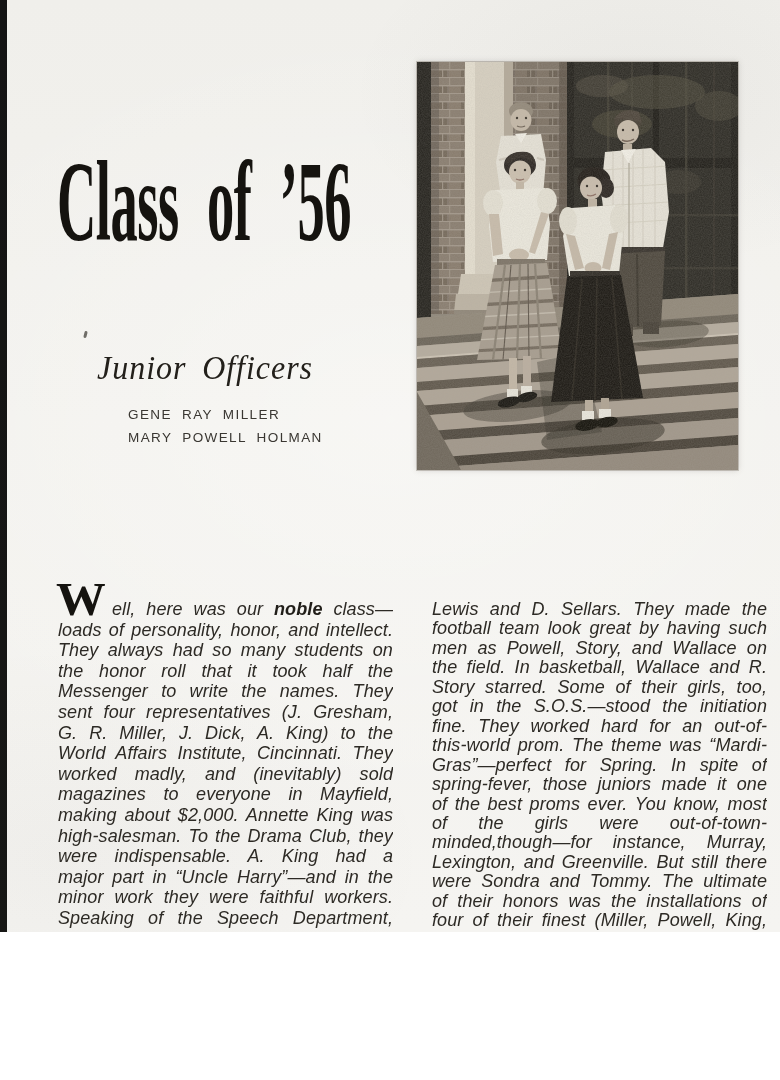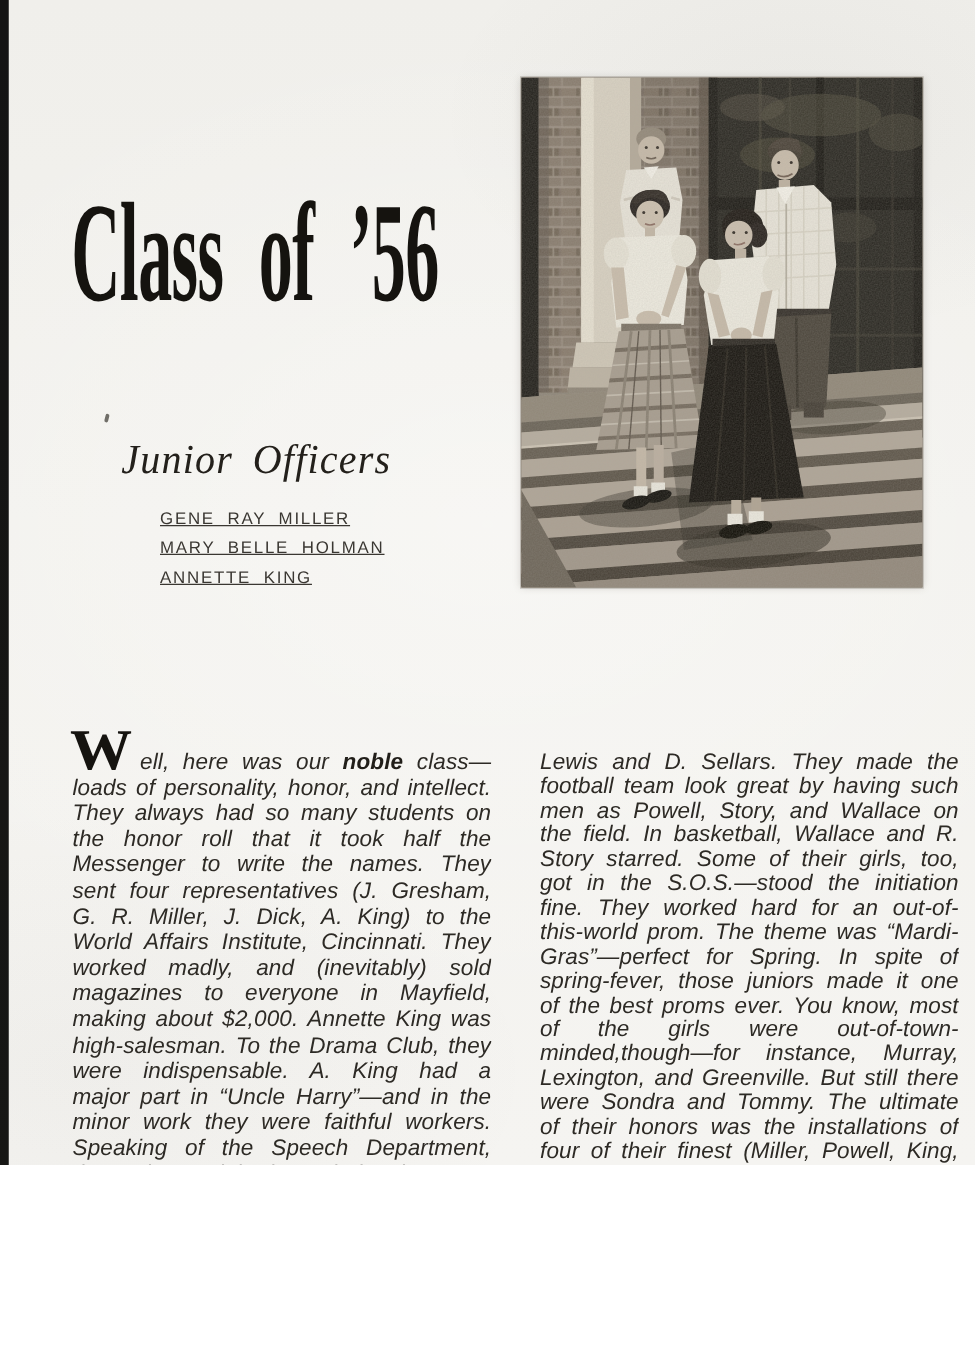--- a/index.html
+++ b/index.html
@@ -36,21 +36,21 @@
     letter-spacing:1px;word-spacing:7px;white-space:nowrap;
     transform:scaleX(0.97);transform-origin:left top;
   }
   .ink-speck{
     position:absolute;left:84px;top:331px;width:3px;height:7px;
     background:#4f4c46;border-radius:2px;transform:rotate(14deg);opacity:.8;
   }
   .officer-list{position:absolute;left:128px;top:403px;}
   .officer{
     font-size:13.5px;line-height:23.4px;letter-spacing:1.4px;word-spacing:5px;
-    color:#3a3732;white-space:nowrap;text-decoration:underline;
+    color:#3a3732;white-space:nowrap;
   }
   .photo-frame{
     position:absolute;left:417px;top:62px;width:321px;height:408px;
     outline:1px solid rgba(120,112,100,0.35);
     box-shadow:0 0 6px rgba(90,85,75,0.25);
     background:#8e8679;
   }
   .photo-frame svg{display:block;}
   .article-col{
     position:absolute;width:335px;text-align:justify;
@@ -75,22 +75,21 @@
   <div class="scan-edge-bottom"></div>
 
   <div class="page-title">Class of ’56</div>
 
   <div class="ink-speck"></div>
 
   <div class="script-heading">Junior Officers</div>
 
   <div class="officer-list">
     <div class="officer">GENE RAY MILLER</div>
-    <div class="officer">MARY BELLE HOLMAN</div>
-    <div class="officer">ANNETTE KING</div>
+    <div class="officer">MARY POWELL HOLMAN</div>
   </div>
 
   <div class="photo-frame">
     <svg width="321" height="408" viewBox="0 0 321 408" xmlns="http://www.w3.org/2000/svg">
       <defs>
         <pattern id="brick" width="22" height="16" patternUnits="userSpaceOnUse">
           <rect width="22" height="16" fill="#82766a"></rect>
           <rect y="0" width="22" height="7" fill="#897d6f"></rect>
           <rect x="-6" y="8" width="14" height="7" fill="#746859"></rect>
           <rect x="10" y="8" width="14" height="7" fill="#887b6c"></rect>

